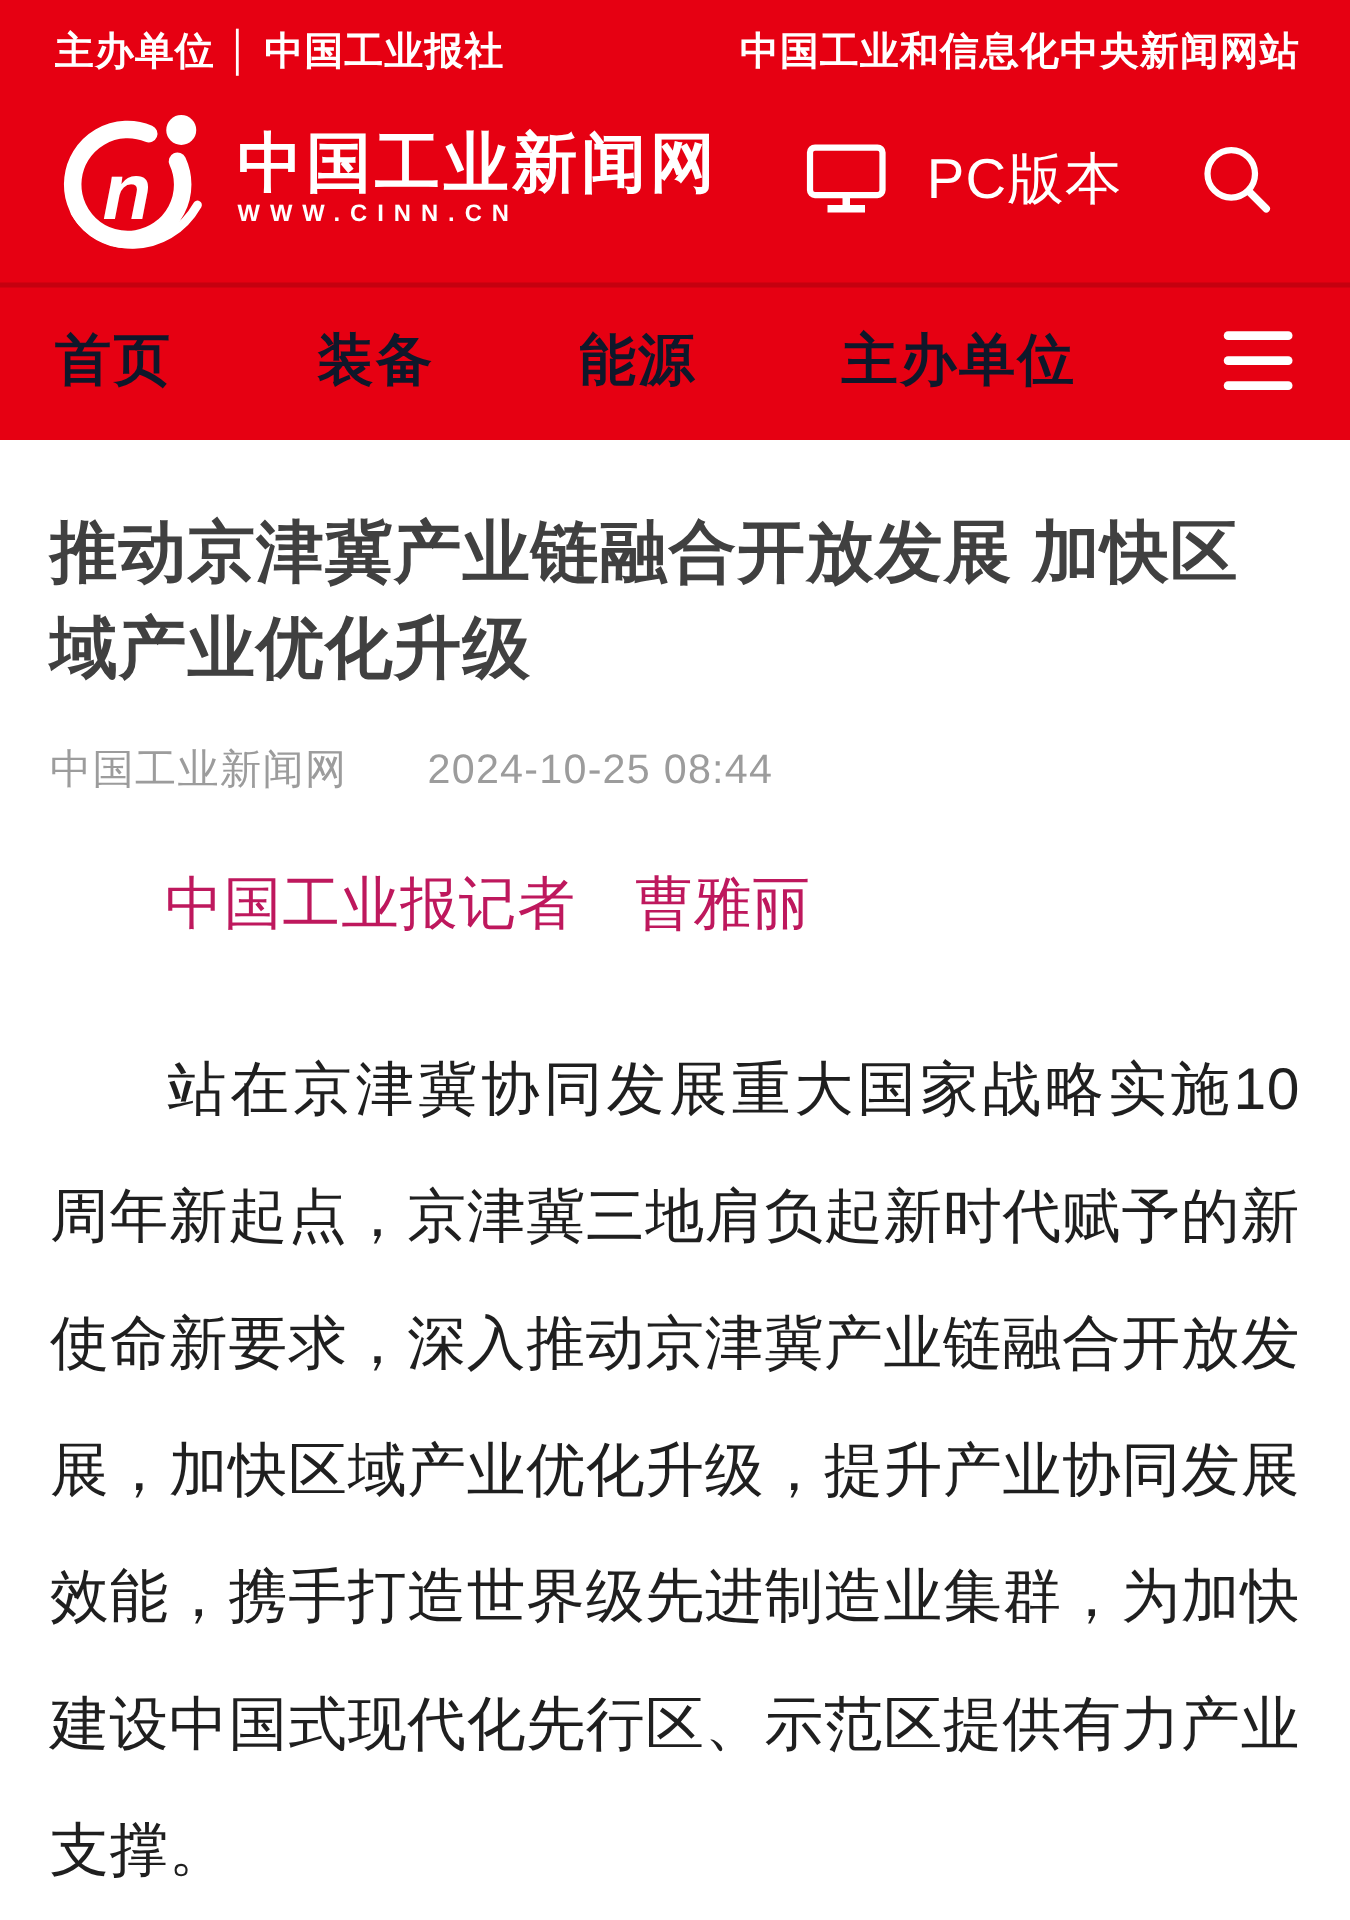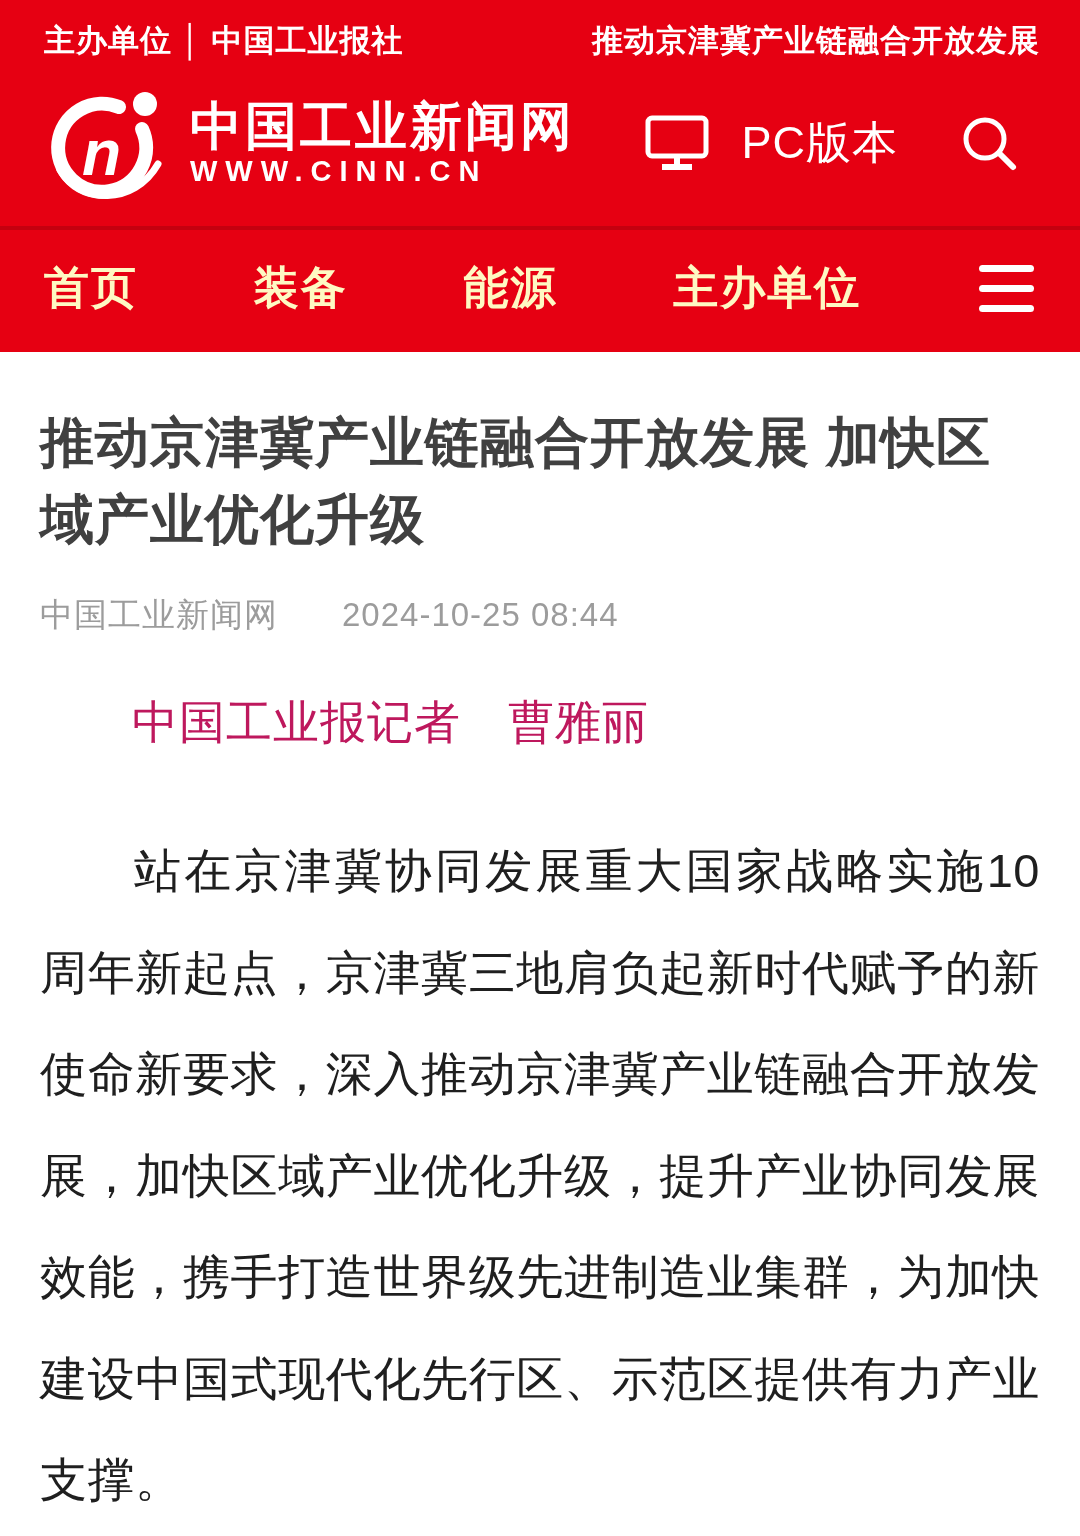--- a/index.html
+++ b/index.html
@@ -19,34 +19,34 @@
     font-size: 31px; font-weight: bold; letter-spacing: 1px;
   }
 
   .brand-row {
     display: flex; align-items: center;
     padding: 14px 40px 22px 44px;
   }
   .logo-mark { width: 122px; height: 122px; flex: 0 0 auto; margin-right: 24px; }
   .brand-text { display: flex; flex-direction: column; }
   .site-name { font-size: 52px; font-weight: bold; letter-spacing: 3px; line-height: 1.1; }
-  .site-url  { font-size: 29px; font-weight: bold; letter-spacing: 8px; }
+  .site-url  { font-size: 19px; font-weight: bold; letter-spacing: 8px; }
 
   .header-actions { margin-left: auto; display: flex; align-items: center; }
   .pc-version { display: flex; align-items: center; cursor: pointer; gap: 12px; }
   .pc-version .pc-label { font-size: 45px; font-weight: 500; margin-left: 20px; letter-spacing: 1px; }
   .search-btn { margin-left: 62px; margin-right: 22px; cursor: pointer; display: flex; align-items: center; }
 
   .main-nav {
     display: flex; justify-content: space-between; align-items: center;
     border-top: 4px solid rgba(0,0,0,0.14);
     padding: 28px 44px 34px 44px;
   }
   .nav-item {
-    font-size: 45px; font-weight: bold; color: #fef9c3;
+    font-size: 45px; font-weight: bold; color: #0f172a;
     letter-spacing: 2px; cursor: pointer; white-space: nowrap;
   }
   .menu-btn { display: flex; flex-direction: column; justify-content: center; cursor: pointer; padding: 4px 2px; }
   .menu-btn .bar { width: 55px; height: 7px; background: #ffffff; border-radius: 4px; }
   .menu-btn .bar + .bar { margin-top: 13px; }
 
   
   .article { padding: 0 40px; color: #1f1f1f; }
   .article-title {
     margin-top: 52px;
@@ -76,21 +76,21 @@
 </style>
 </head>
 <body>
 
 <div class="page">
 
   <header class="site-header">
 
     <div class="topbar">
       <span>主办单位 │ 中国工业报社</span>
-      <span>推动京津冀产业链融合开放发展</span>
+      <span>中国工业和信息化中央新闻网站</span>
     </div>
 
     <div class="brand-row">
 
       <div class="logo-mark">
         <svg width="122" height="122" viewBox="0 0 122 122">
           <path d="M98 47 A44 44 0 1 1 75 25" fill="none" stroke="#ffffff" stroke-width="14" stroke-linecap="round"></path>
           <path d="M16 88 C 36 122, 90 124, 114 82" fill="none" stroke="#ffffff" stroke-width="7" stroke-linecap="round"></path>
           <circle cx="101" cy="22" r="12" fill="#ffffff"></circle>
           <text x="38" y="93" font-size="64" font-weight="bold" font-style="italic" fill="#ffffff" font-family="Liberation Sans, DejaVu Sans, sans-serif">n</text>

